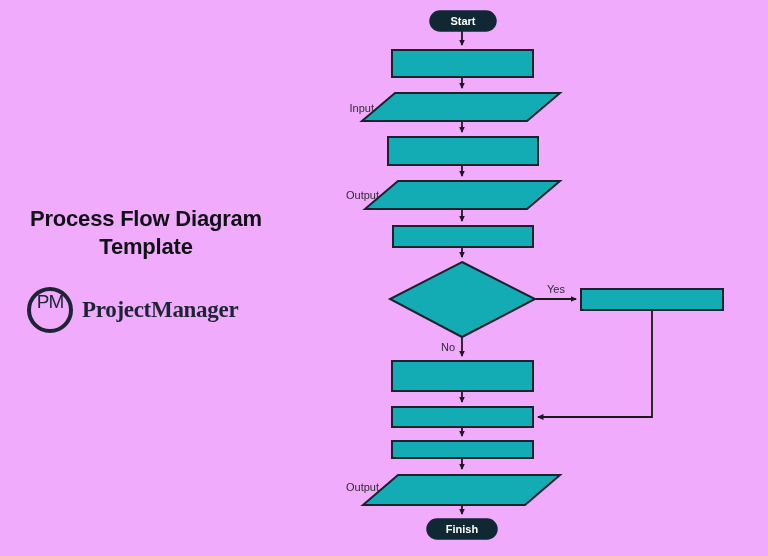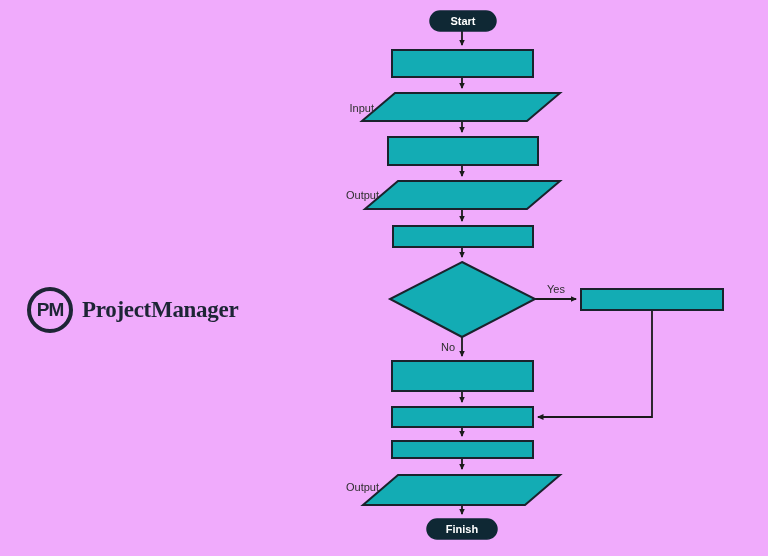--- a/index.html
+++ b/index.html
@@ -51,24 +51,24 @@
     align-items: center;
     gap: 9px;
   }
   .logo-circle {
     width: 46px;
     height: 46px;
     box-sizing: border-box;
     border: 4px solid var(--brand-navy);
     border-radius: 50%;
     display: flex;
-    align-items: center;
+    align-items: flex-start;
     justify-content: center;
     font-size: 19px;
-    font-weight: bold;
+    font-weight: normal;
     letter-spacing: -1px;
     color: var(--brand-navy);
   }
   .logo-name {
     font-size: 23px;
     font-weight: bold;
     color: var(--brand-navy);
     letter-spacing: -0.3px;
     font-family: Liberation Serif, serif;
   }
@@ -116,20 +116,22 @@
     <text class="terminal-label" x="463" y="25" text-anchor="middle">Start</text>
     <text class="flow-label" x="374" y="112" text-anchor="end">Input</text>
     <text class="flow-label" x="379" y="199" text-anchor="end">Output</text>
     <text class="flow-label" x="556" y="293" text-anchor="middle">Yes</text>
     <text class="flow-label" x="455" y="351" text-anchor="end">No</text>
     <text class="flow-label" x="379" y="491" text-anchor="end">Output</text>
     <text class="terminal-label" x="462" y="533" text-anchor="middle">Finish</text>
   </svg>
 
   <div class="title">
+    <div>Process Flow Diagram</div>
+    <div>Template</div>
   </div>
 
   <div class="logo-row">
     <div class="logo-circle">
       <span>PM</span>
     </div>
     <div class="logo-name">ProjectManager</div>
   </div>
 
 </div>

